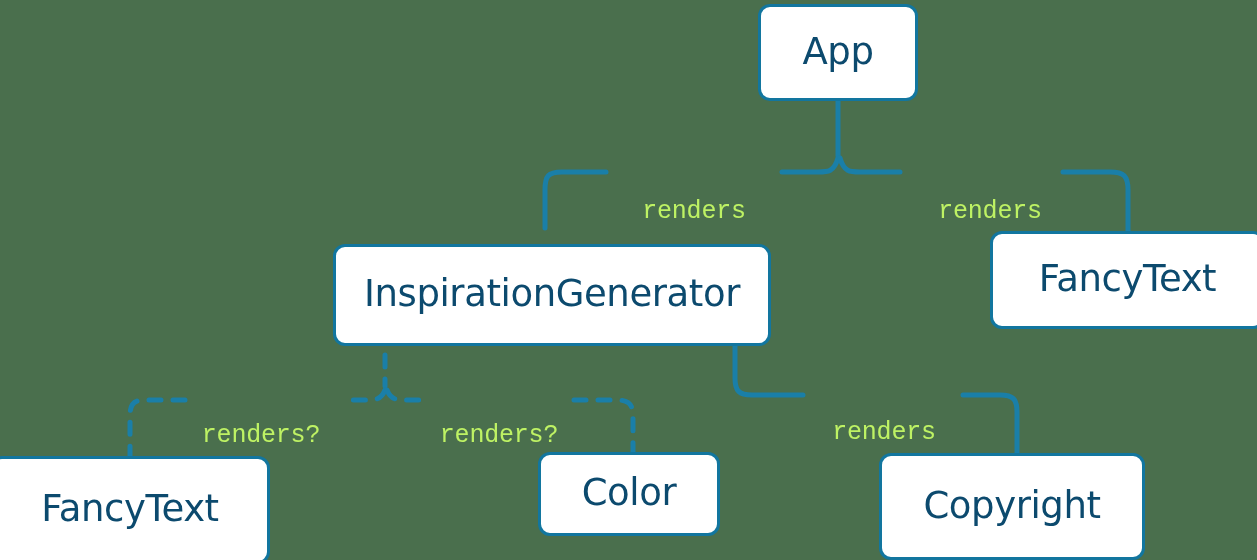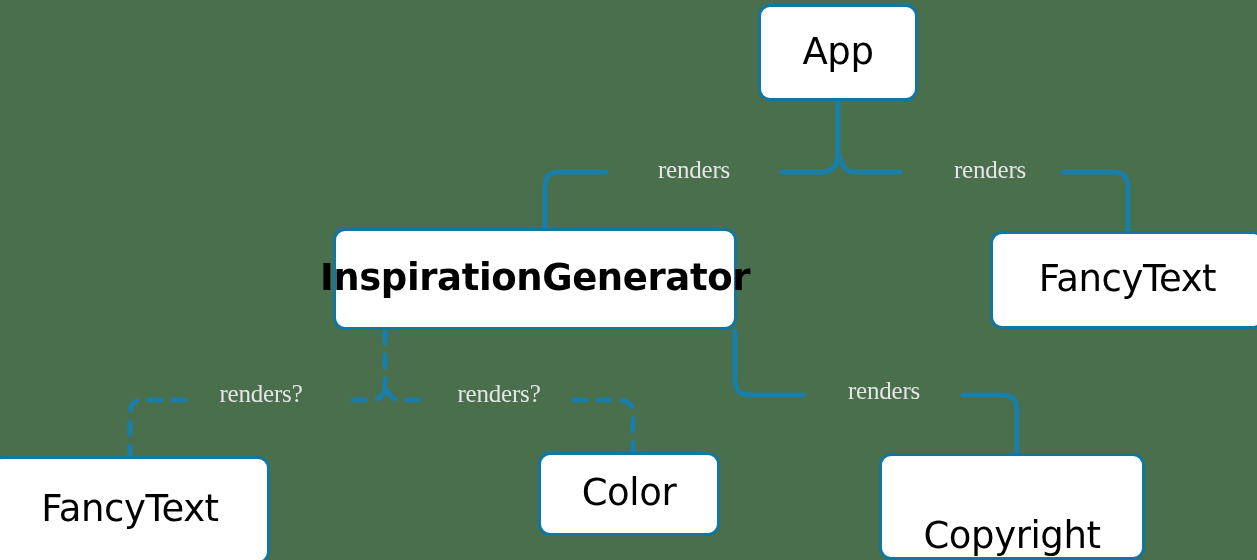--- a/index.html
+++ b/index.html
@@ -28,47 +28,48 @@
   }
   .node {
     position: absolute;
     background: #ffffff;
     border: 3px solid #12769f;
     border-radius: 12px;
     box-sizing: border-box;
     display: flex;
     align-items: center;
     justify-content: center;
-    color: #000000;
+    color: #0c4a6e;
     font-size: 37px;
     font-family: "DejaVu Sans", sans-serif;
     letter-spacing: -0.4px;
     white-space: nowrap;
   }
   .node-label {
     line-height: 1;
     padding-bottom: 3px;
   }
   .edge-label {
     position: absolute;
-    color: #e5e5e5;
+    color: #bef264;
     font-size: 25px;
-    font-family: Liberation Serif, serif;
+    font-family: Liberation Mono, monospace;
     letter-spacing: -0.2px;
     white-space: nowrap;
     transform: translate(-50%, -50%);
     line-height: 1;
+    margin-top: 42px;
   }
   
   #node-app          { left: 758px;  top: 4px;   width: 160px; height: 97px; }
-  #node-inspgen      { left: 333px;  top: 228px; width: 404px; height: 102px; font-weight: bold; }
+  #node-inspgen      { left: 333px;  top: 244px; width: 438px; height: 102px; }
   #node-fancytext-r  { left: 990px;  top: 231px; width: 275px; height: 98px; }
   #node-fancytext-b  { left: -10px;  top: 456px; width: 280px; height: 108px; }
   #node-color        { left: 538px;  top: 452px; width: 182px; height: 84px; }
-  #node-copyright    { left: 879px;  top: 453px; width: 266px; height: 107px; align-items: flex-end; }
+  #node-copyright    { left: 879px;  top: 453px; width: 266px; height: 107px; }
   
   #lbl-renders-1 { left: 694px;  top: 169px; }
   #lbl-renders-2 { left: 990px;  top: 169px; }
   #lbl-renders-3 { left: 884px;  top: 390px; }
   #lbl-renders-q1{ left: 261px;  top: 393px; }
   #lbl-renders-q2{ left: 499px;  top: 393px; }
 </style>
 </head>
 <body>
 

